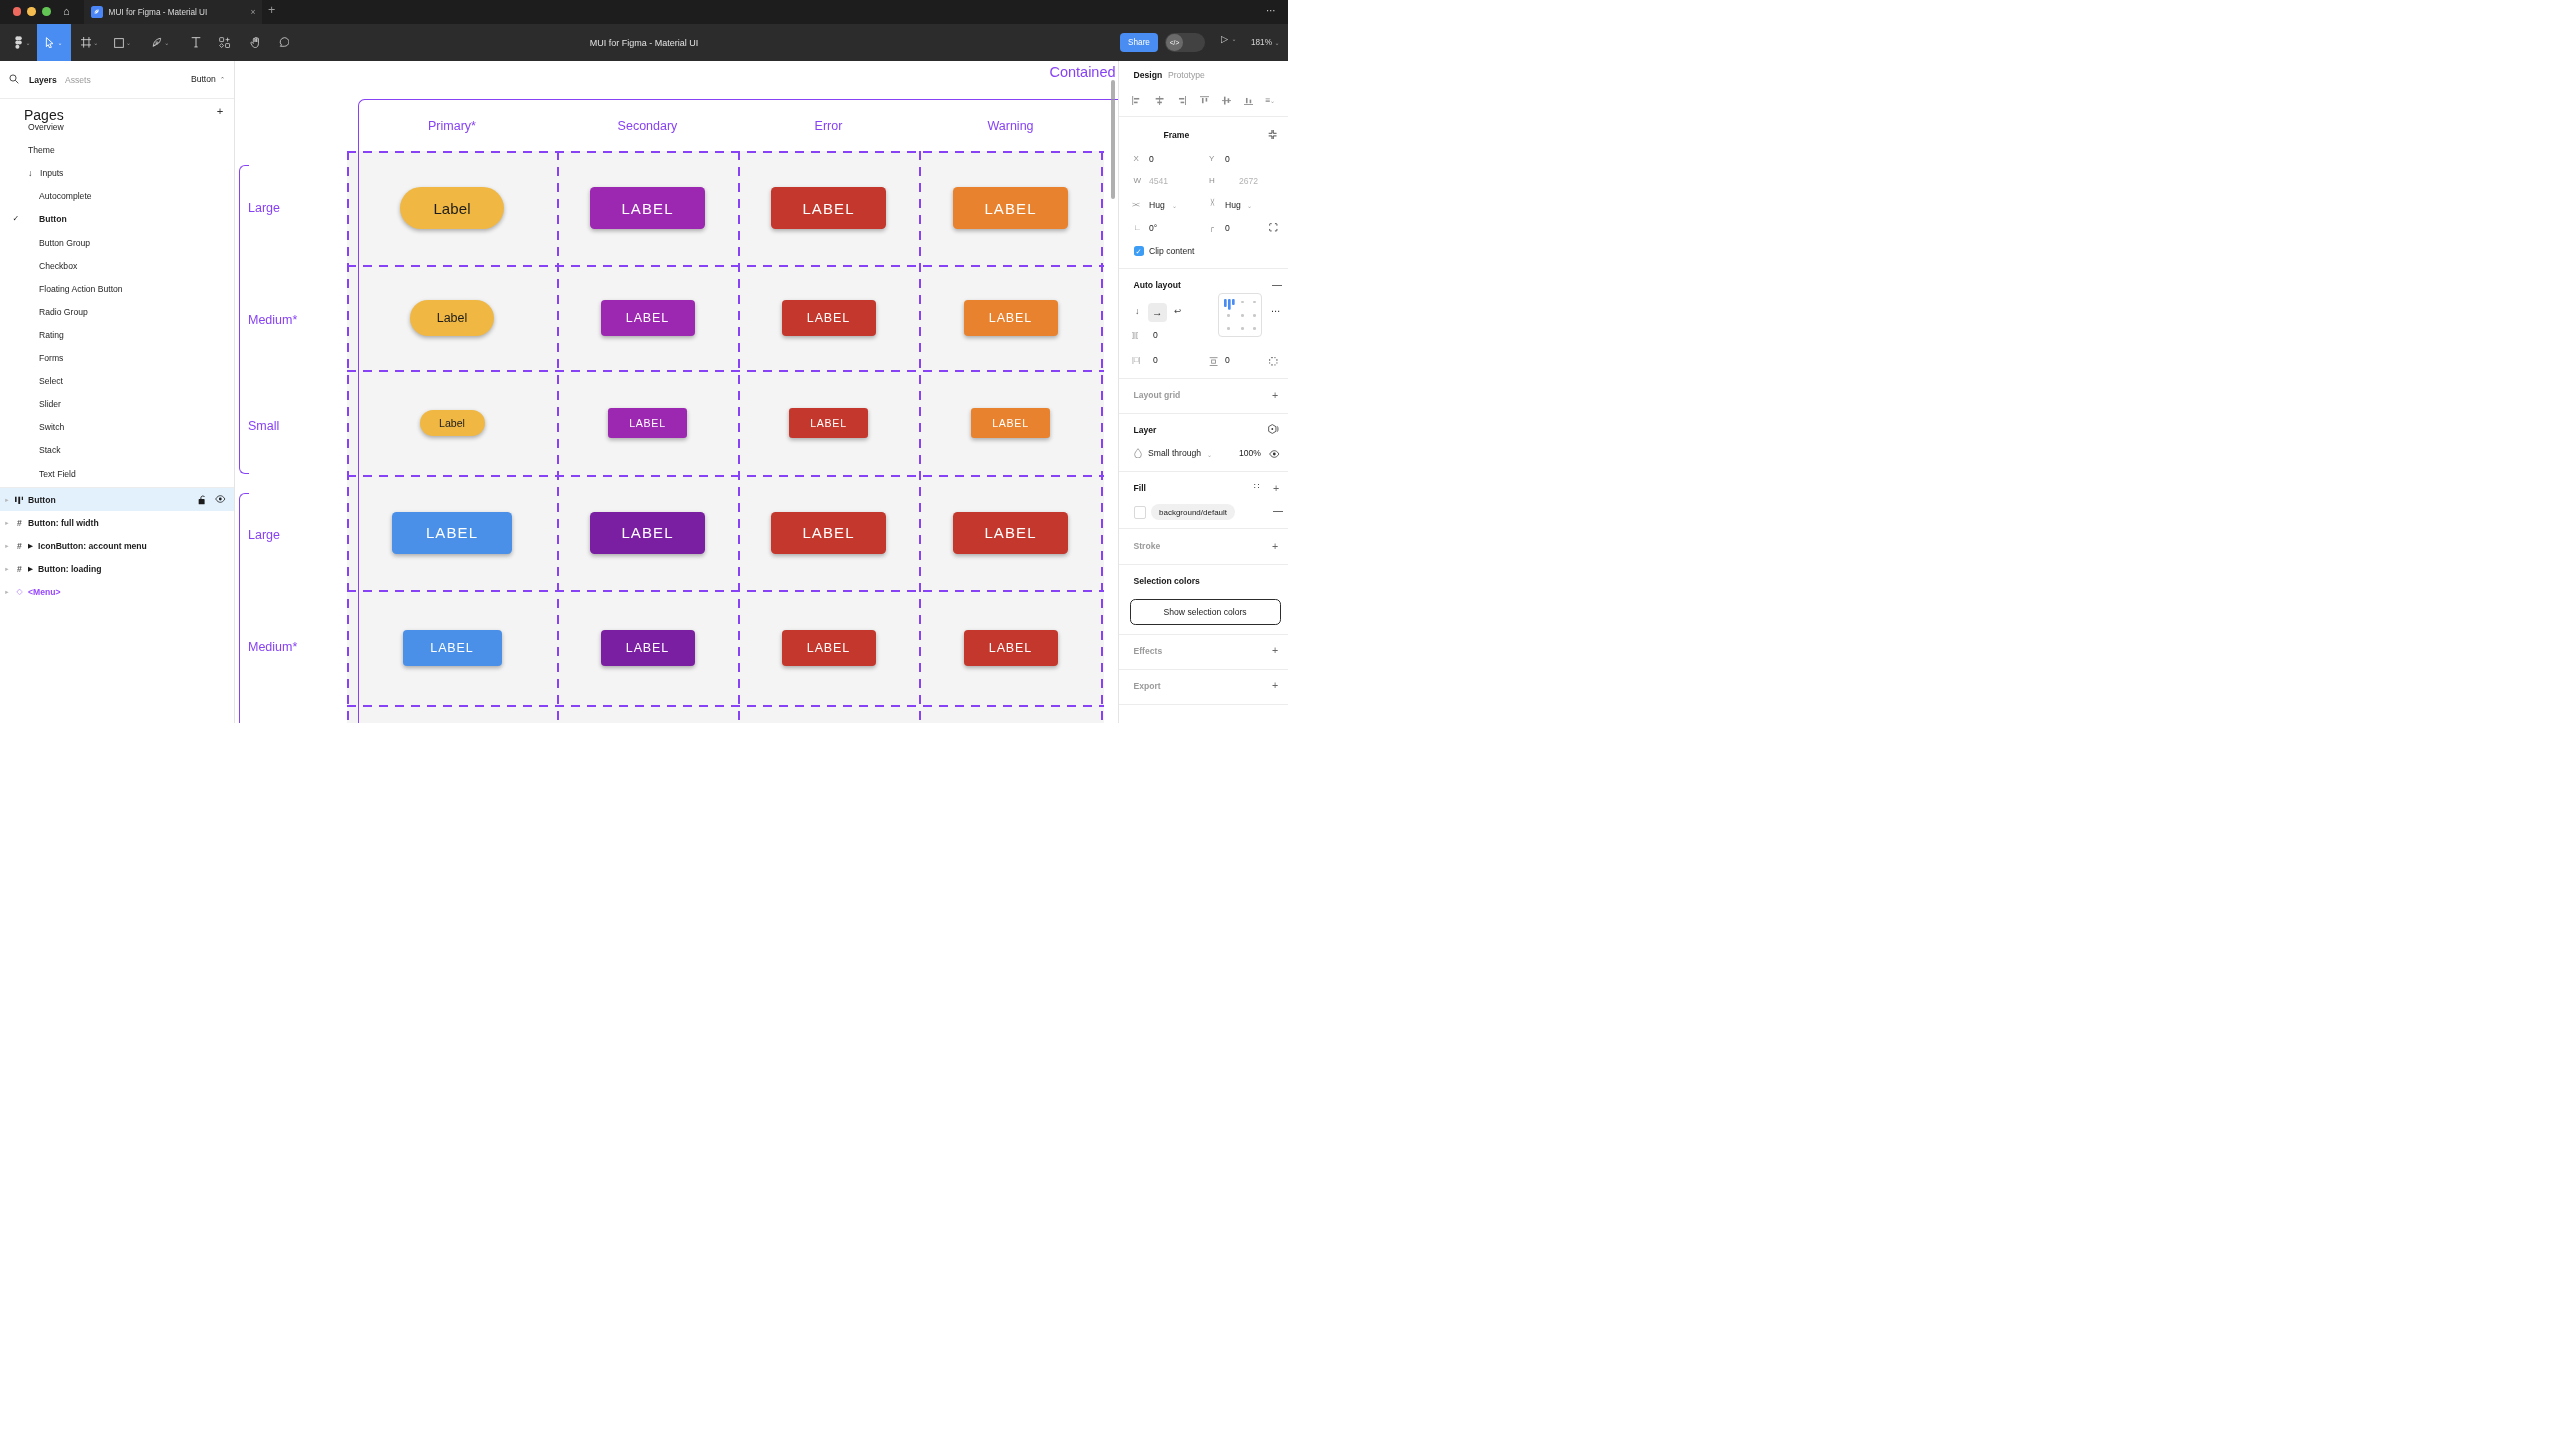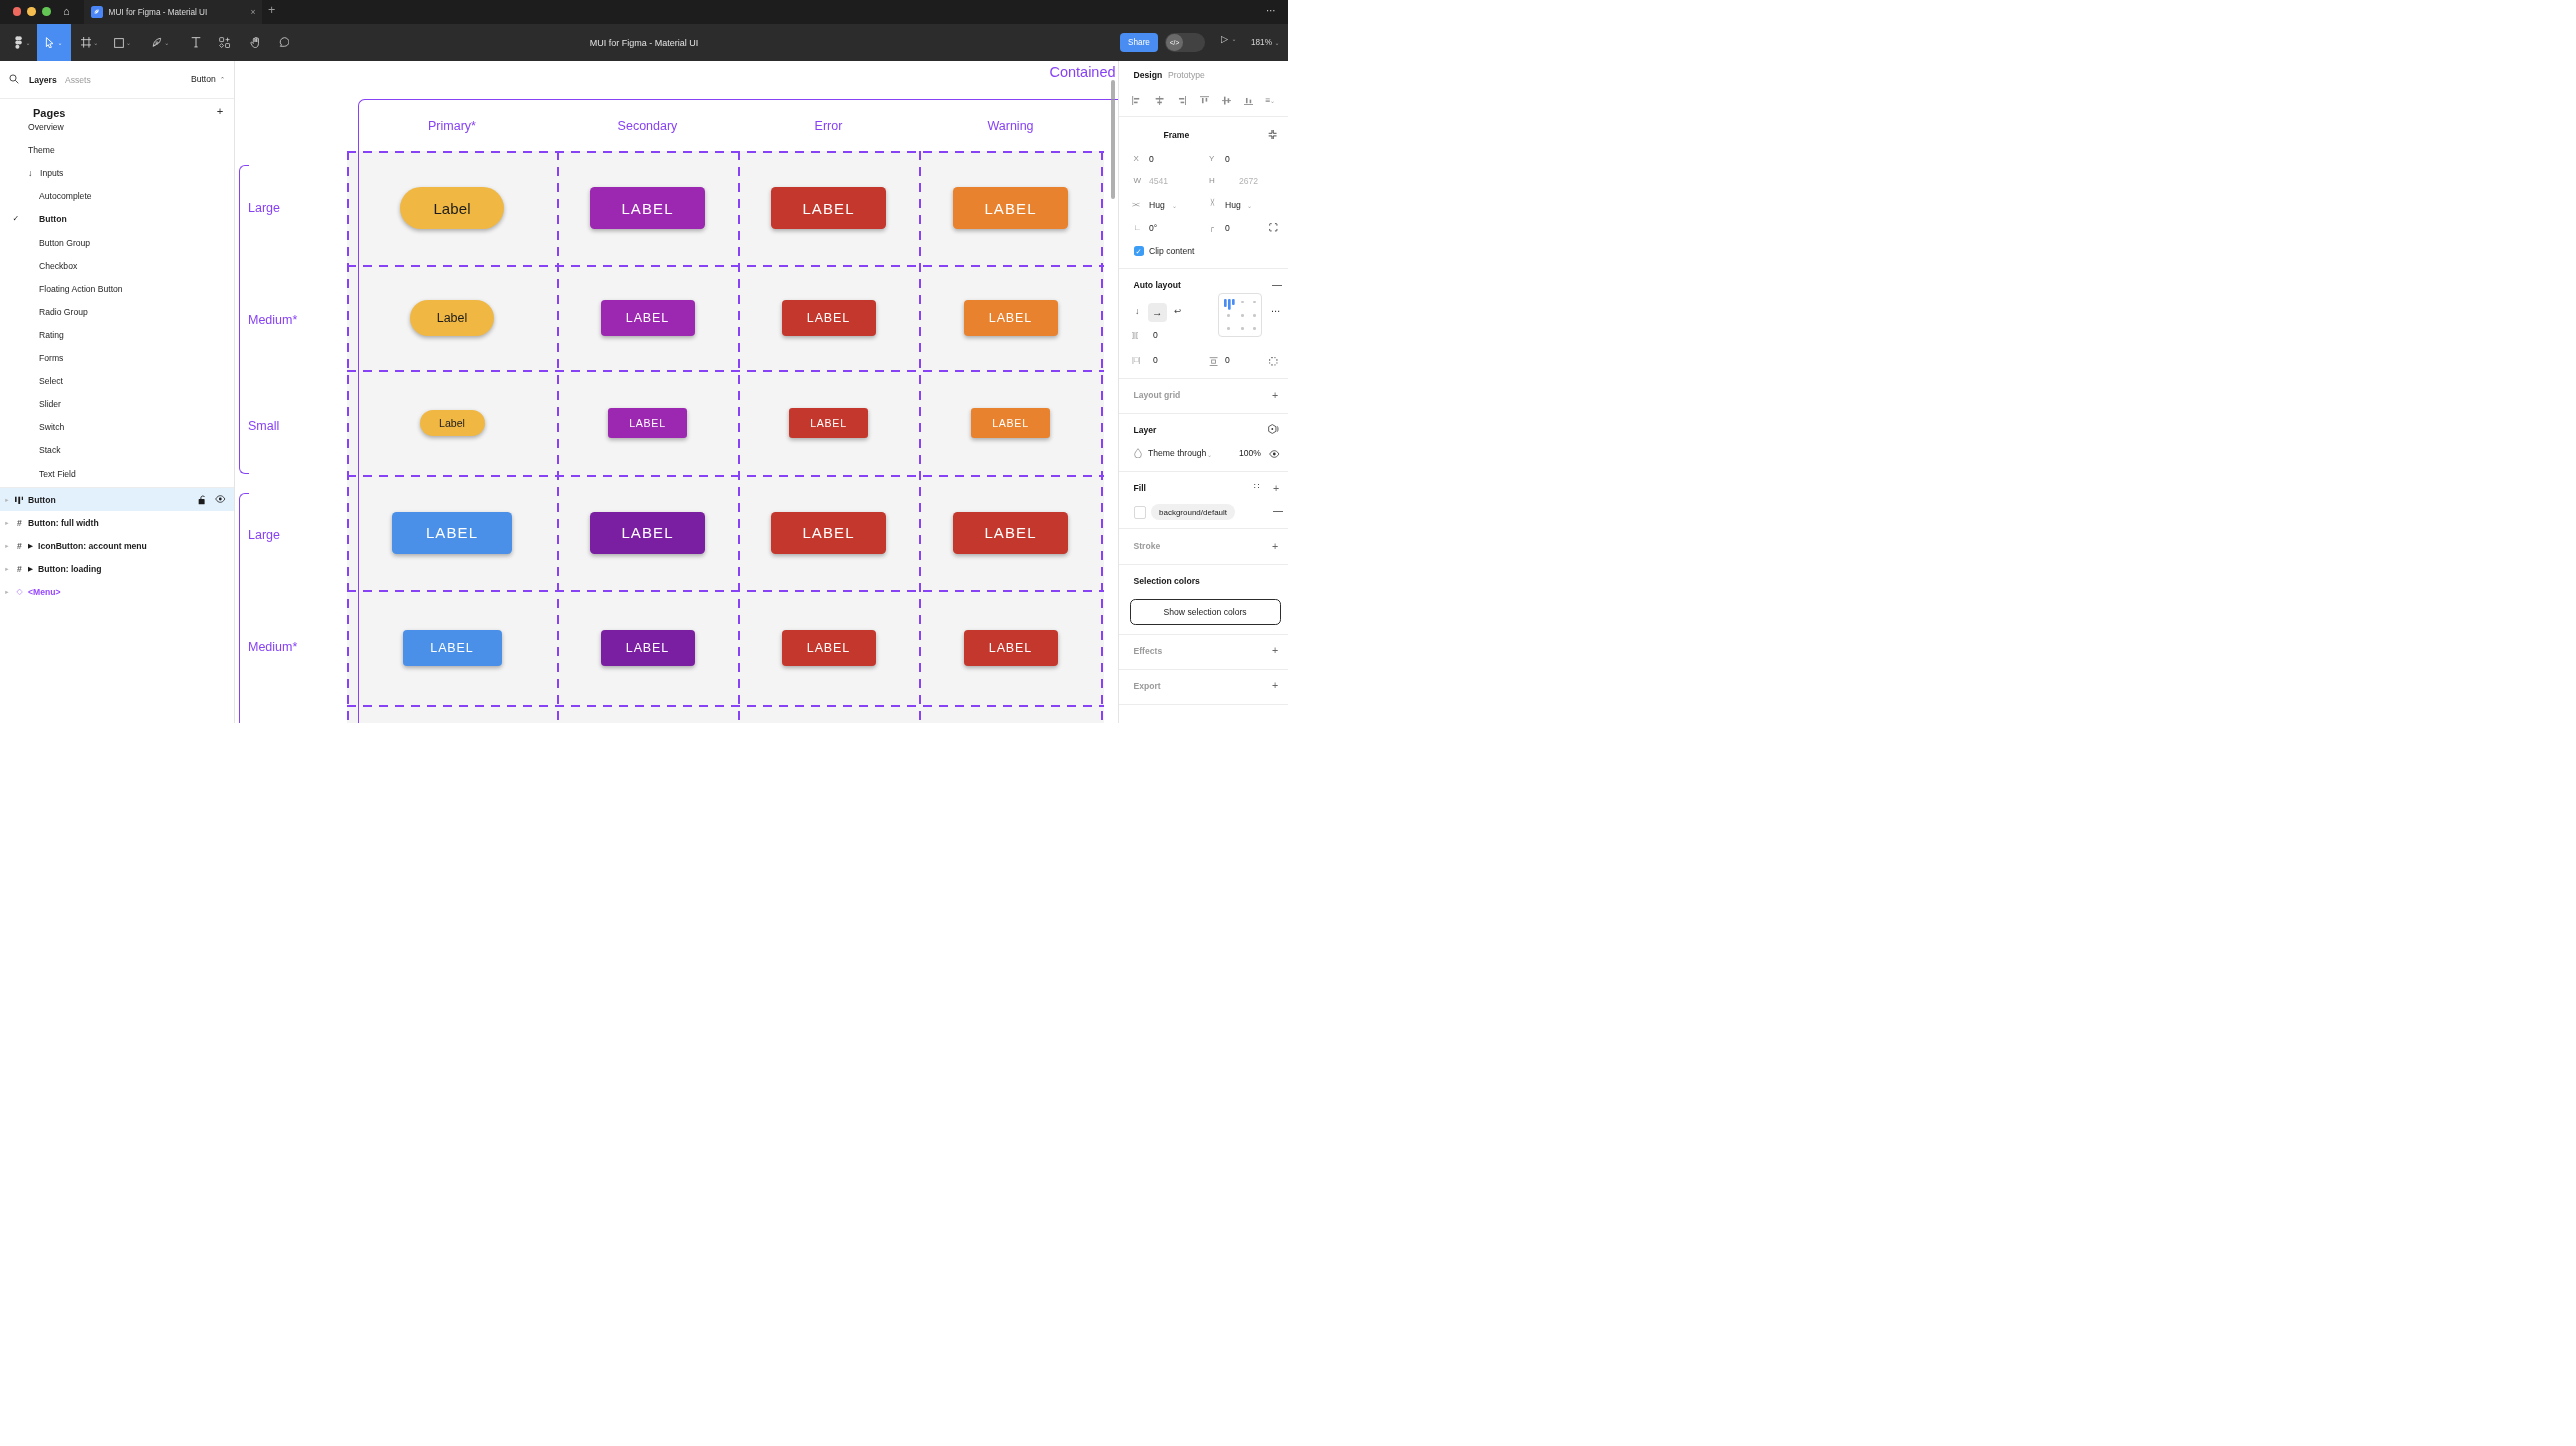--- a/index.html
+++ b/index.html
@@ -26,21 +26,21 @@
   .present{left:1221px;top:33px;color:#d6d6d6;font-size:9.2px;display:flex;align-items:center;gap:3.3px;}
   .zoom-ind{left:1251px;top:33px;color:#d6d6d6;font-size:8.2px;display:flex;align-items:center;gap:2.6px;height:19px;}
   .chev-s{font-size:6px;color:#9f9f9f;}
   
   .sidebar{left:0;top:61px;width:235px;height:662px;background:#fff;border-right:0.7px solid #e4e4e4;box-sizing:border-box;}
   .sb-head{left:0;top:0;width:234px;height:37px;border-bottom:0.7px solid #ececec;}
   .sb-tab{font-size:8.6px;color:#1b1b1b;font-weight:700;}
   .sb-tab.dim{color:#9a9a9a;font-weight:400;}
   .sb-pagesel{right:9.2px;top:13px;font-size:8.6px;color:#1b1b1b;display:flex;gap:4px;align-items:center;position:absolute;}
   .pages-row{left:0;top:41px;width:234px;height:22.4px;}
-  .pages-label{left:33px;top:5.3px;font-size:11px;font-weight:700;color:#1b1b1b;}
+  .pages-label{left:24px;top:5.3px;font-size:14px;font-weight:400;color:#1b1b1b;}
   .plus-dark{font-size:11.2px;color:#333;font-weight:400;}
   .pg-item{left:0;width:234px;height:23px;display:flex;align-items:center;font-size:8.6px;color:#1f1f1f;}
   .pg-check{position:absolute;left:12.5px;font-size:8px;color:#1f1f1f;}
   .layers-sec{border-top:0.7px solid #ececec;}
   .ly-row{left:0;width:234px;height:23px;display:flex;align-items:center;font-size:8.6px;color:#1c1c1c;font-weight:700;}
   .ly-sel{background:#e3f1fd;}
   .ly-disc{position:absolute;left:5.3px;color:#b5b5b5;font-size:6.6px;}
   .ly-ic{position:absolute;left:14.5px;width:10px;text-align:center;color:#444;}
   .ly-label{position:absolute;left:28px;white-space:nowrap;}
   .menu-purple{color:#9747ff;}
@@ -511,21 +511,21 @@
 
     <span class="abs psec" style="left:14.5px;top:364px;">Layer</span>
     <svg class="abs" style="left:149px;top:363px;" width="10.6" height="10" viewBox="0 0 16 15">
         <path d="M6.5 0.8 L12 4 V11 L6.5 14.2 L1 11 V4 Z" fill="none" stroke="#333" stroke-width="1.2"></path>
         <circle cx="6.5" cy="7.5" r="1.4" fill="#333"></circle>
         <path d="M14 3.5 C15.5 5.5 15.5 9.5 14 11.5" fill="none" stroke="#333" stroke-width="1.2"></path>
       </svg>
     <svg class="abs" style="left:14.5px;top:387px;" width="8" height="10" viewBox="0 0 12 15">
         <path d="M6 1 C9 5 11 7.5 11 10 A5 5 0 0 1 1 10 C1 7.5 3 5 6 1 Z" fill="none" stroke="#8f8f8f" stroke-width="1.2"></path>
       </svg>
-    <span class="abs pval" style="left:29px;top:387px;">Theme through</span>
+    <span class="abs pval" style="left:29px;top:387px;">Small through</span>
     <span class="abs chev-s" style="left:88px;top:390px;">⌄</span>
     <span class="abs pval" style="left:120px;top:387px;">100%</span>
     <svg class="abs" style="left:150px;top:389px;" width="10.6" height="8" viewBox="0 0 16 12">
         <path d="M1 6 C3.5 2 6 1 8 1 C10 1 12.5 2 15 6 C12.5 10 10 11 8 11 C6 11 3.5 10 1 6 Z" fill="none" stroke="#333" stroke-width="1.2"></path>
         <circle cx="8" cy="6" r="2.1" fill="#333"></circle>
       </svg>
     <div class="abs pdiv" style="top:410px;"></div>
 
     <span class="abs psec" style="left:14.5px;top:422px;">Fill</span>
     <span class="abs" style="left:135px;top:420px;color:#333;font-size:8.6px;">∷</span>

